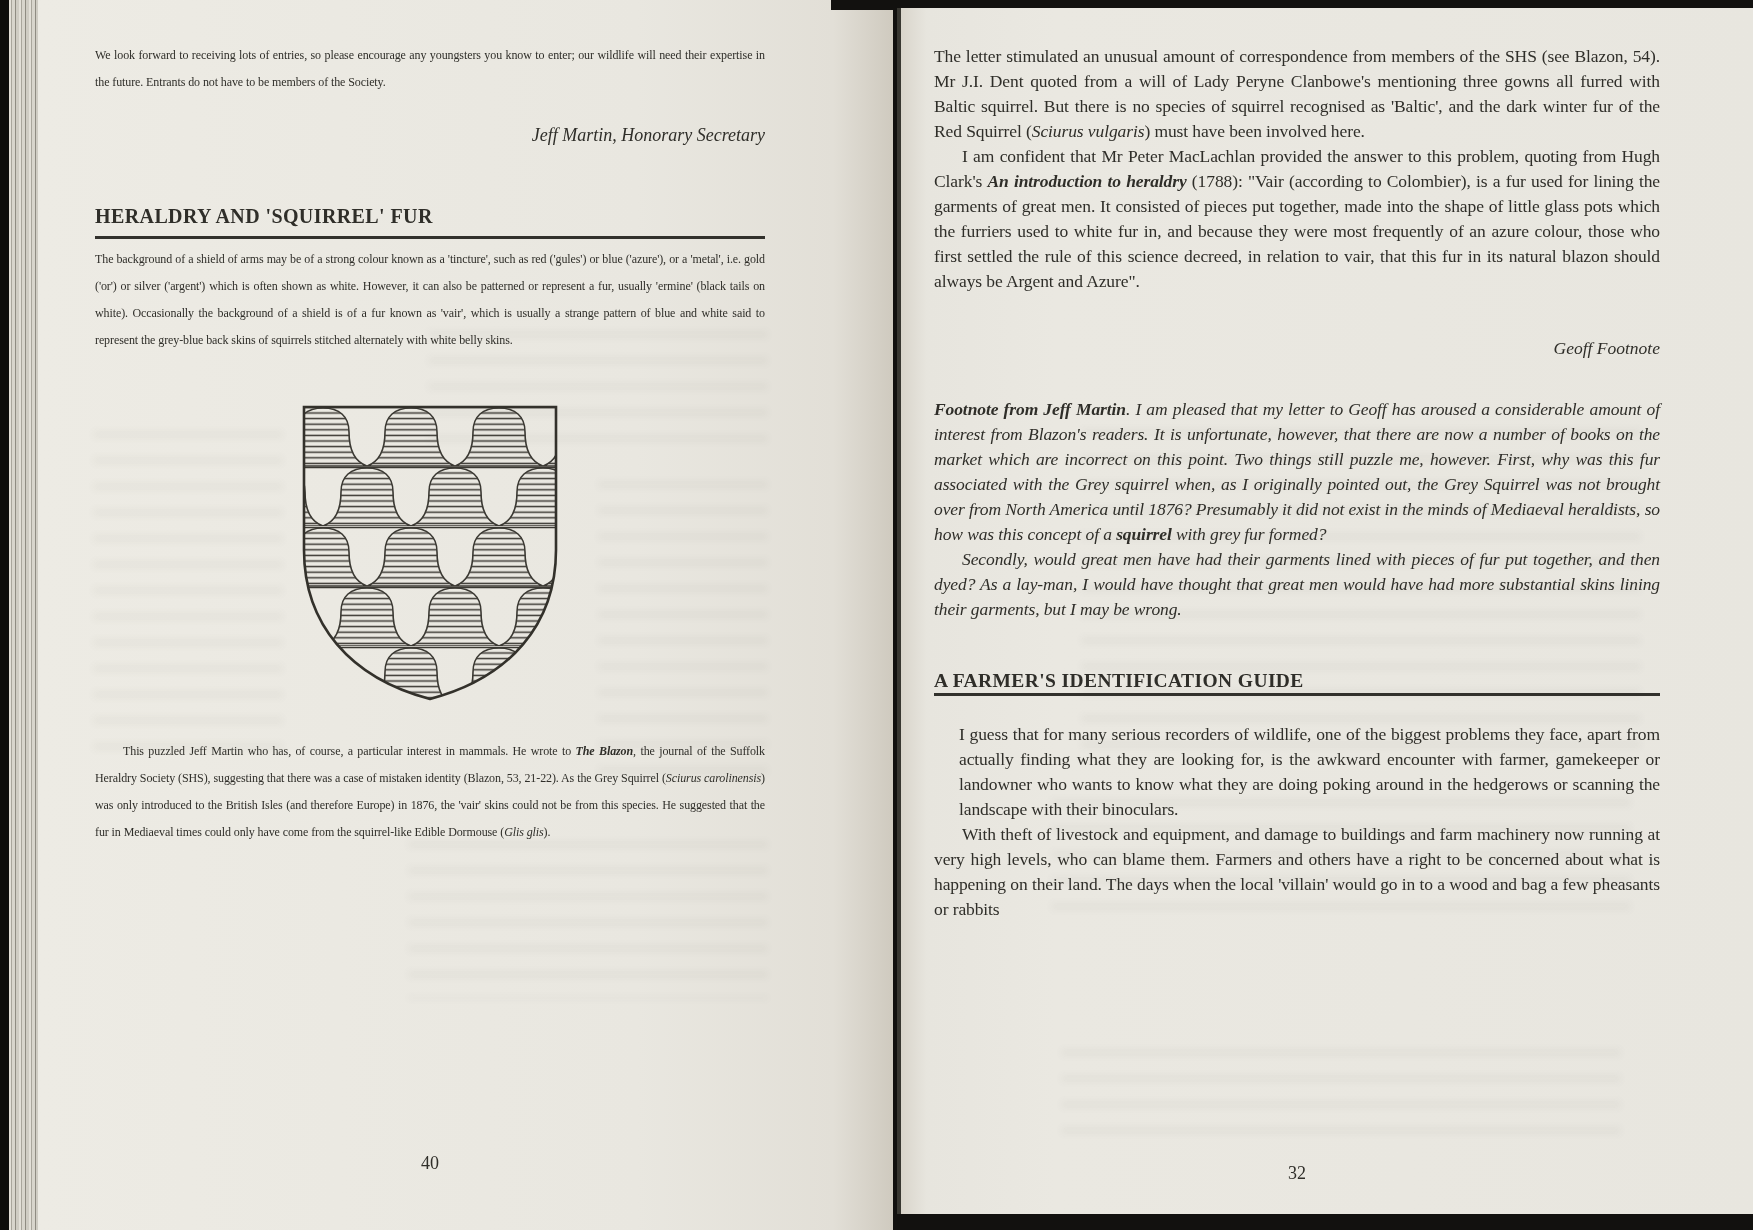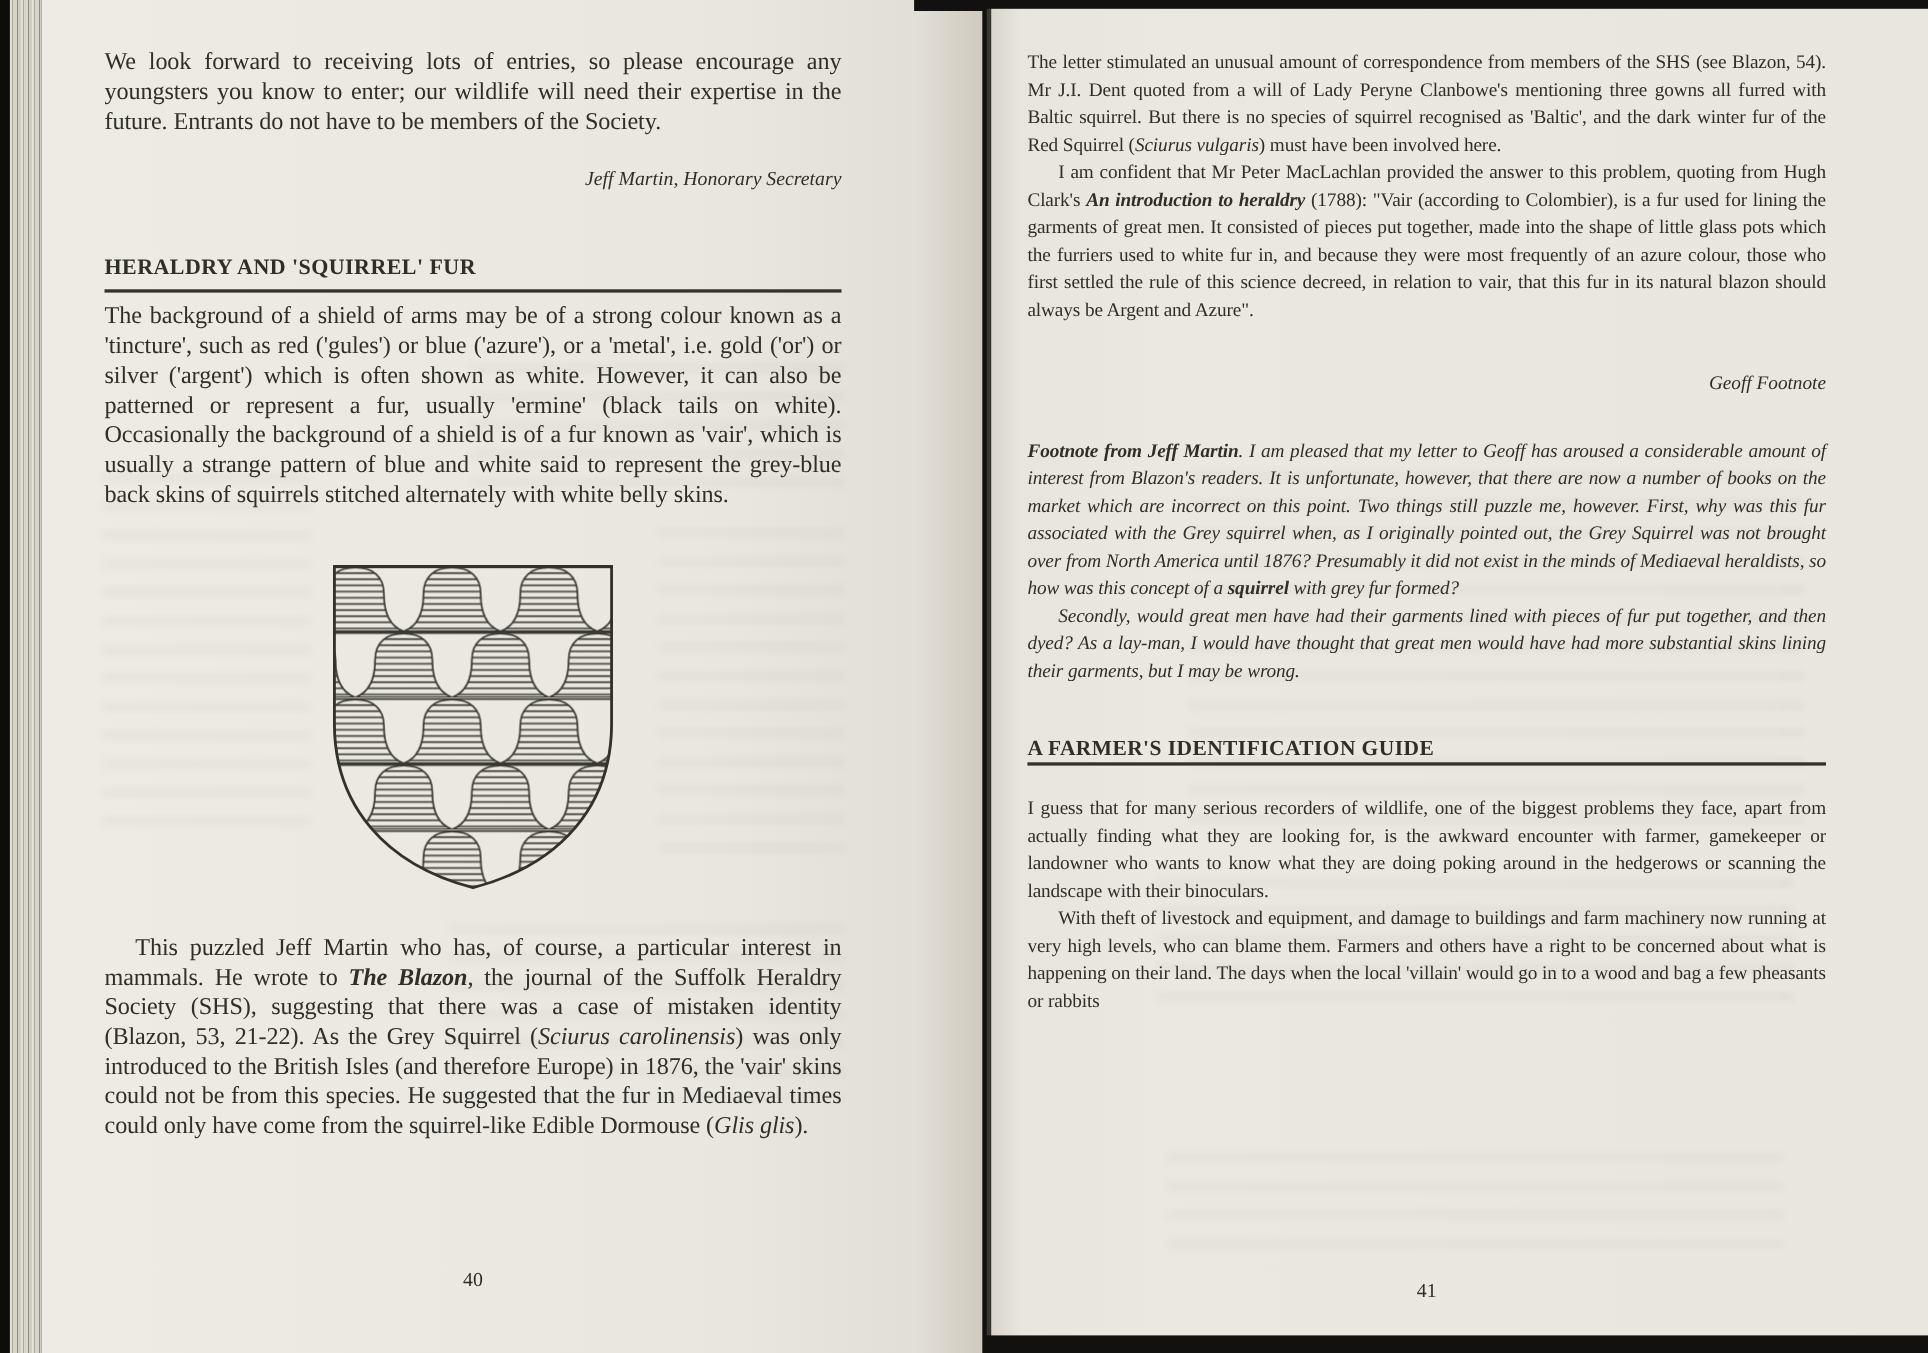--- a/index.html
+++ b/index.html
@@ -27,37 +27,37 @@
 
   
   .bleed{position:absolute;pointer-events:none;opacity:.38;filter:blur(3px);
     background:repeating-linear-gradient(180deg, rgba(104,104,90,.12) 0 9px, rgba(0,0,0,0) 9px 26px);}
 
   
   .col-left{position:absolute;left:57px;top:0;width:670px;padding-top:42px;}
   .col-right{position:absolute;left:33px;top:0;width:726px;padding-top:36px;}
 
   p{margin:0;text-align:justify;}
-  .col-left p{font-size:22px;line-height:27px;letter-spacing:-0.1px;}
+  .col-left p{font-size:12px;line-height:27px;letter-spacing:-0.1px;}
   .col-right p{font-size:17.5px;line-height:25px;letter-spacing:-0.1px;}
   .indent{text-indent:28px;}
   .i{font-style:italic;}
   .bi{font-weight:bold;font-style:italic;}
 
   .byline{font-style:italic;margin-top:26px;font-size:18px;line-height:27px;text-align:right;}
   .col-right .byline{margin-top:42px;font-size:17.5px;line-height:25px;}
 
   .section-heading{
     font-weight:bold;letter-spacing:.4px;
     border-bottom:3px solid #32312c;
   }
   .col-left .section-heading{font-size:20px;line-height:27px;margin-top:54px;padding-bottom:6px;}
   .col-right .section-heading{font-size:19.5px;line-height:25px;margin-top:46px;}
   .after-rule{margin-top:7px;}
-  .after-rule-wide{margin-top:26px;}
+  .after-rule-wide{margin-top:26px;margin-left:25px;}
 
   .figure{margin:48px auto 0;width:262px;}
   .caption{margin-top:54px;text-align:center;font-size:18px;line-height:27px;}
   .caption .credit{font-style:italic;margin-left:18px;}
   .closing{margin-top:30px;}
   .fn1{margin-top:36px;}
   .pgnum{position:absolute;text-align:center;font-size:18px;}
   .pgnum-left{left:57px;width:670px;bottom:56px;}
   .pgnum-right{left:33px;width:726px;bottom:30px;}
 </style>
@@ -138,14 +138,14 @@
 
     <p class="indent i">Secondly, would great men have had their garments lined with pieces of fur put together, and then dyed?  As a lay-man, I would have thought that great men would have had more substantial skins lining their garments, but I may be wrong.</p>
 
     <div class="section-heading">A FARMER'S IDENTIFICATION GUIDE</div>
 
     <p class="after-rule-wide">I guess that for many serious recorders of wildlife, one of the biggest problems they face, apart from actually finding what they are looking for, is the awkward encounter with farmer, gamekeeper or landowner who wants to know what they are doing poking around in the hedgerows or scanning the landscape with their binoculars.</p>
 
     <p class="indent">With theft of livestock and equipment, and damage to buildings and farm machinery now running at very high levels, who can blame them. Farmers and others have a right to be concerned about what is happening on their land. The days when the local 'villain' would go in to a wood and bag a few pheasants or rabbits</p>
   </div>
 
-  <div class="pgnum pgnum-right">41</div>
+  <div class="pgnum pgnum-right">32</div>
 </div>
 
 </body></html>

